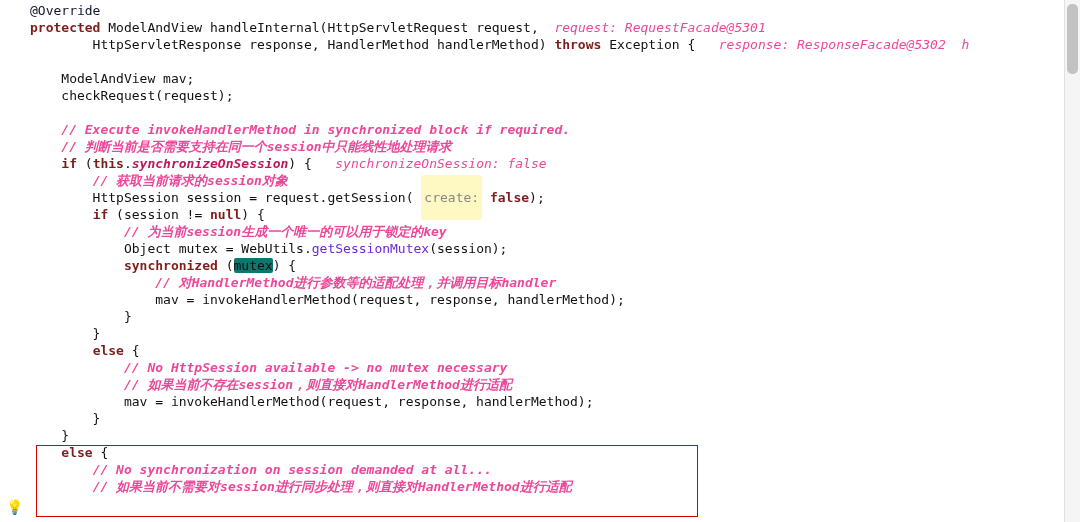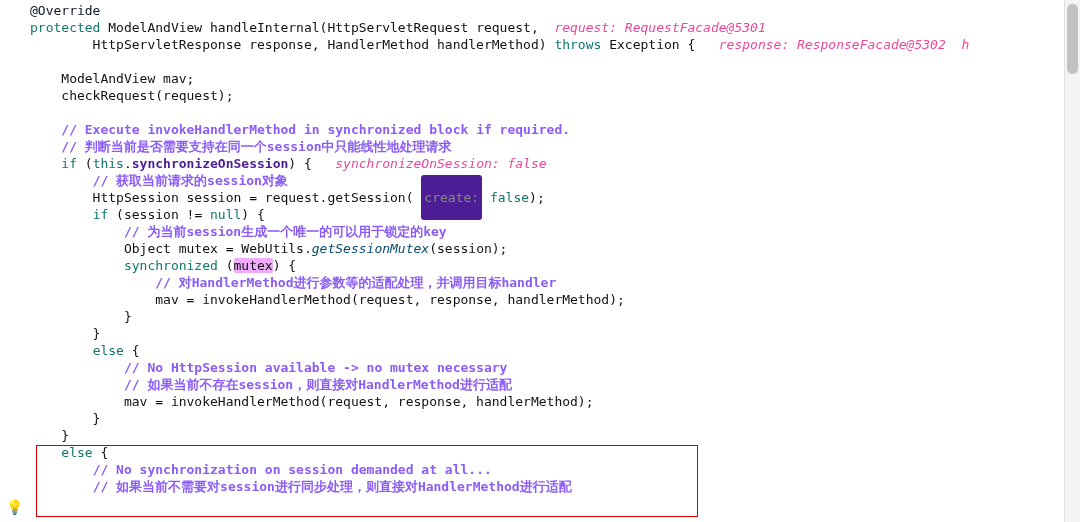--- a/index.html
+++ b/index.html
@@ -3,28 +3,28 @@
 <meta charset="utf-8">
 <style>
   html,body{margin:0;padding:0;width:1080px;height:522px;overflow:hidden;background:#fff;
     font-family:Menlo,Consolas,"DejaVu Sans Mono",monospace;font-size:13px;line-height:17px}
   .viewport{position:relative;width:1065px;height:522px;background:#fff;float:left}
   .scrollbar-track{position:absolute;right:0;top:0;width:15px;height:522px;background:#f5f5f5;
     border-left:1px solid #e0e0e0}
   .scrollbar-thumb{position:absolute;left:2px;width:11px;top:4px;height:70px;background:#c2c2c2;
     border-radius:5px}
   .code{white-space:pre;color:#111;padding-left:30px;padding-top:2px}
-  .kw{color:#0f766e;font-weight:normal}
+  .kw{color:#7f1d1d;font-weight:bold}
   .ann{color:#0f172a}
-  .comment{color:#8b5cf6;font-weight:bold}
+  .comment{color:#ec4899;font-style:italic;font-weight:bold}
   .hint{color:#ec4899;font-style:italic}
-  .field{color:#4c1d95;font-weight:bold;}
-  .static{color:#0c4a6e;font-style:italic}
-  .param-hint{background:#4c1d95;color:#888;border-radius:3px;padding:15px 3px;font-style:normal}
-  .usage-hl{background:#f0abfc;border-radius:2px}
+  .field{color:#be185d;font-weight:bold;font-style:italic}
+  .static{color:#6d28d9;}
+  .param-hint{background:#fef9c3;color:#888;border-radius:3px;padding:15px 3px;font-style:normal}
+  .usage-hl{background:#0f766e;border-radius:2px}
   .gutter{position:absolute;left:0;top:0;width:28px;height:522px;background:#fff}
   .bulb{position:absolute;left:6px;bottom:6px;color:#e2a200;font-size:14px}
   .red-box{position:absolute;left:36px;top:445px;width:660px;height:70px;border:1px solid #d40000;
     pointer-events:none}
   .cur-stripe{position:absolute;left:2px;right:0;top:494px;height:17px;background:#fff9d6;z-index:-2}
   .exec-row{position:absolute;left:0;right:0;top:511px;height:17px;background:#2a56c6;z-index:-1}
   .exec-row .code-line{color:#fff;position:absolute;left:30px;white-space:pre}
   .line{display:block}
 </style>
 </head>

